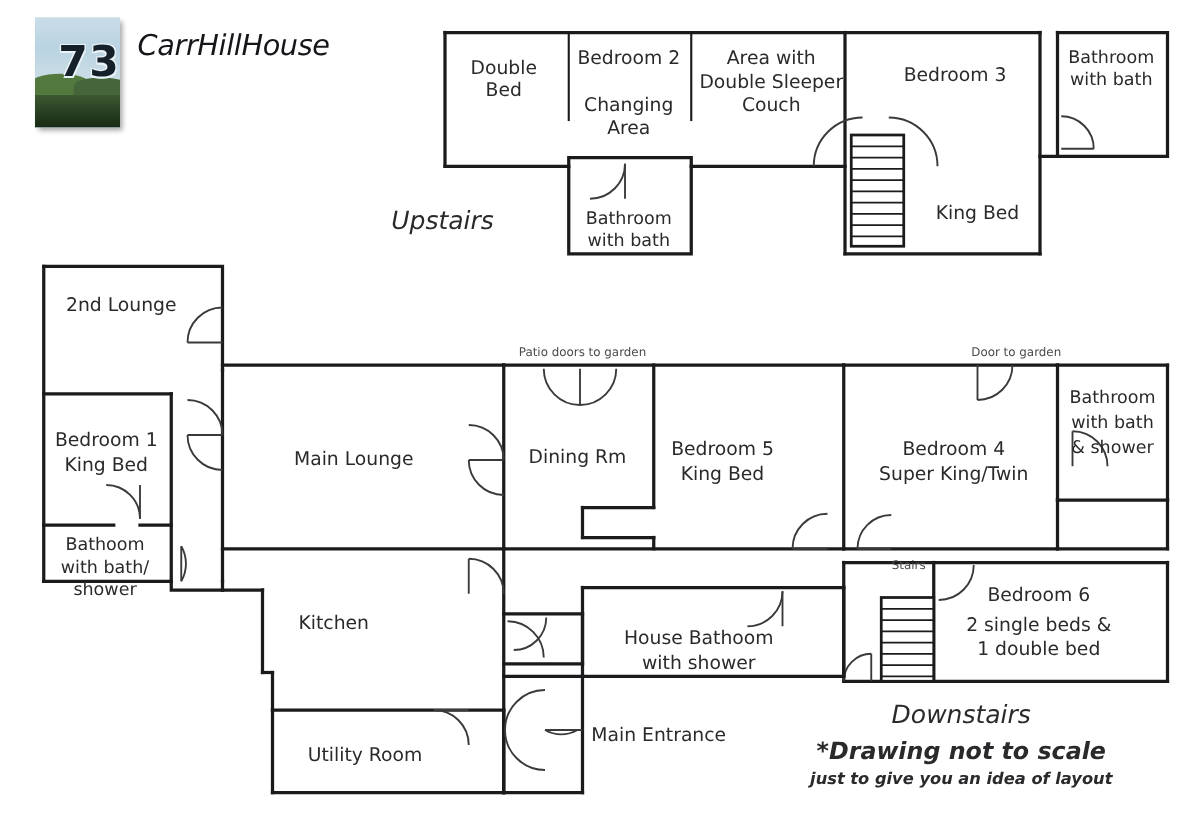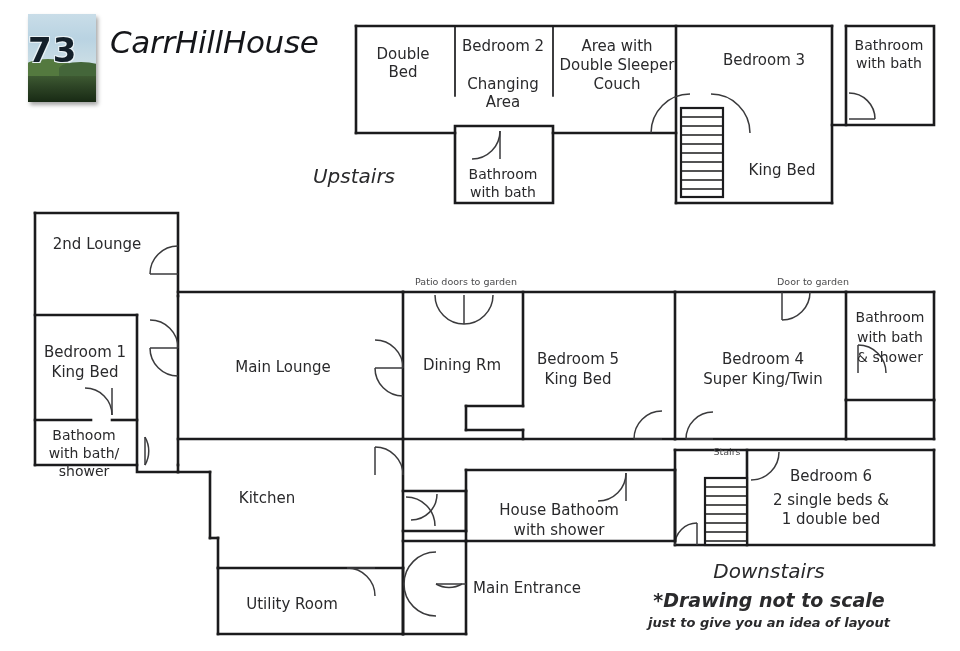--- a/index.html
+++ b/index.html
@@ -50,33 +50,33 @@
     content: "";
     position: absolute; right: -10%; top: -14%;
     width: 64%; height: 40%;
     border-radius: 50% 50% 0 0;
     background: #44663a;
   }
   .logo-num {
     position: absolute;
     left: 0; top: 16px;
     width: 100%;
-    text-align: left;
+    text-align: right;
     font-family: "DejaVu Sans", sans-serif;
     font-size: 34px;
     font-weight: 700;
     color: #14202a;
     letter-spacing: 1px;
     text-shadow: 1px 1px 0 #e9f2f6, -1px -1px 0 #e9f2f6, 1px -1px 0 #e9f2f6, -1px 1px 0 #e9f2f6;
   }
   .site-title {
     position: absolute;
     left: 110px; top: 24px;
     font-family: "DejaVu Sans", sans-serif;
-    font-size: 31px;
+    font-size: 23px;
     font-style: italic;
     color: #15161a;
     white-space: nowrap;
     letter-spacing: -0.3px;
   }
   
   svg text {
     fill: #2a2a2c;
     font-family: "DejaVu Sans", sans-serif;
   }

